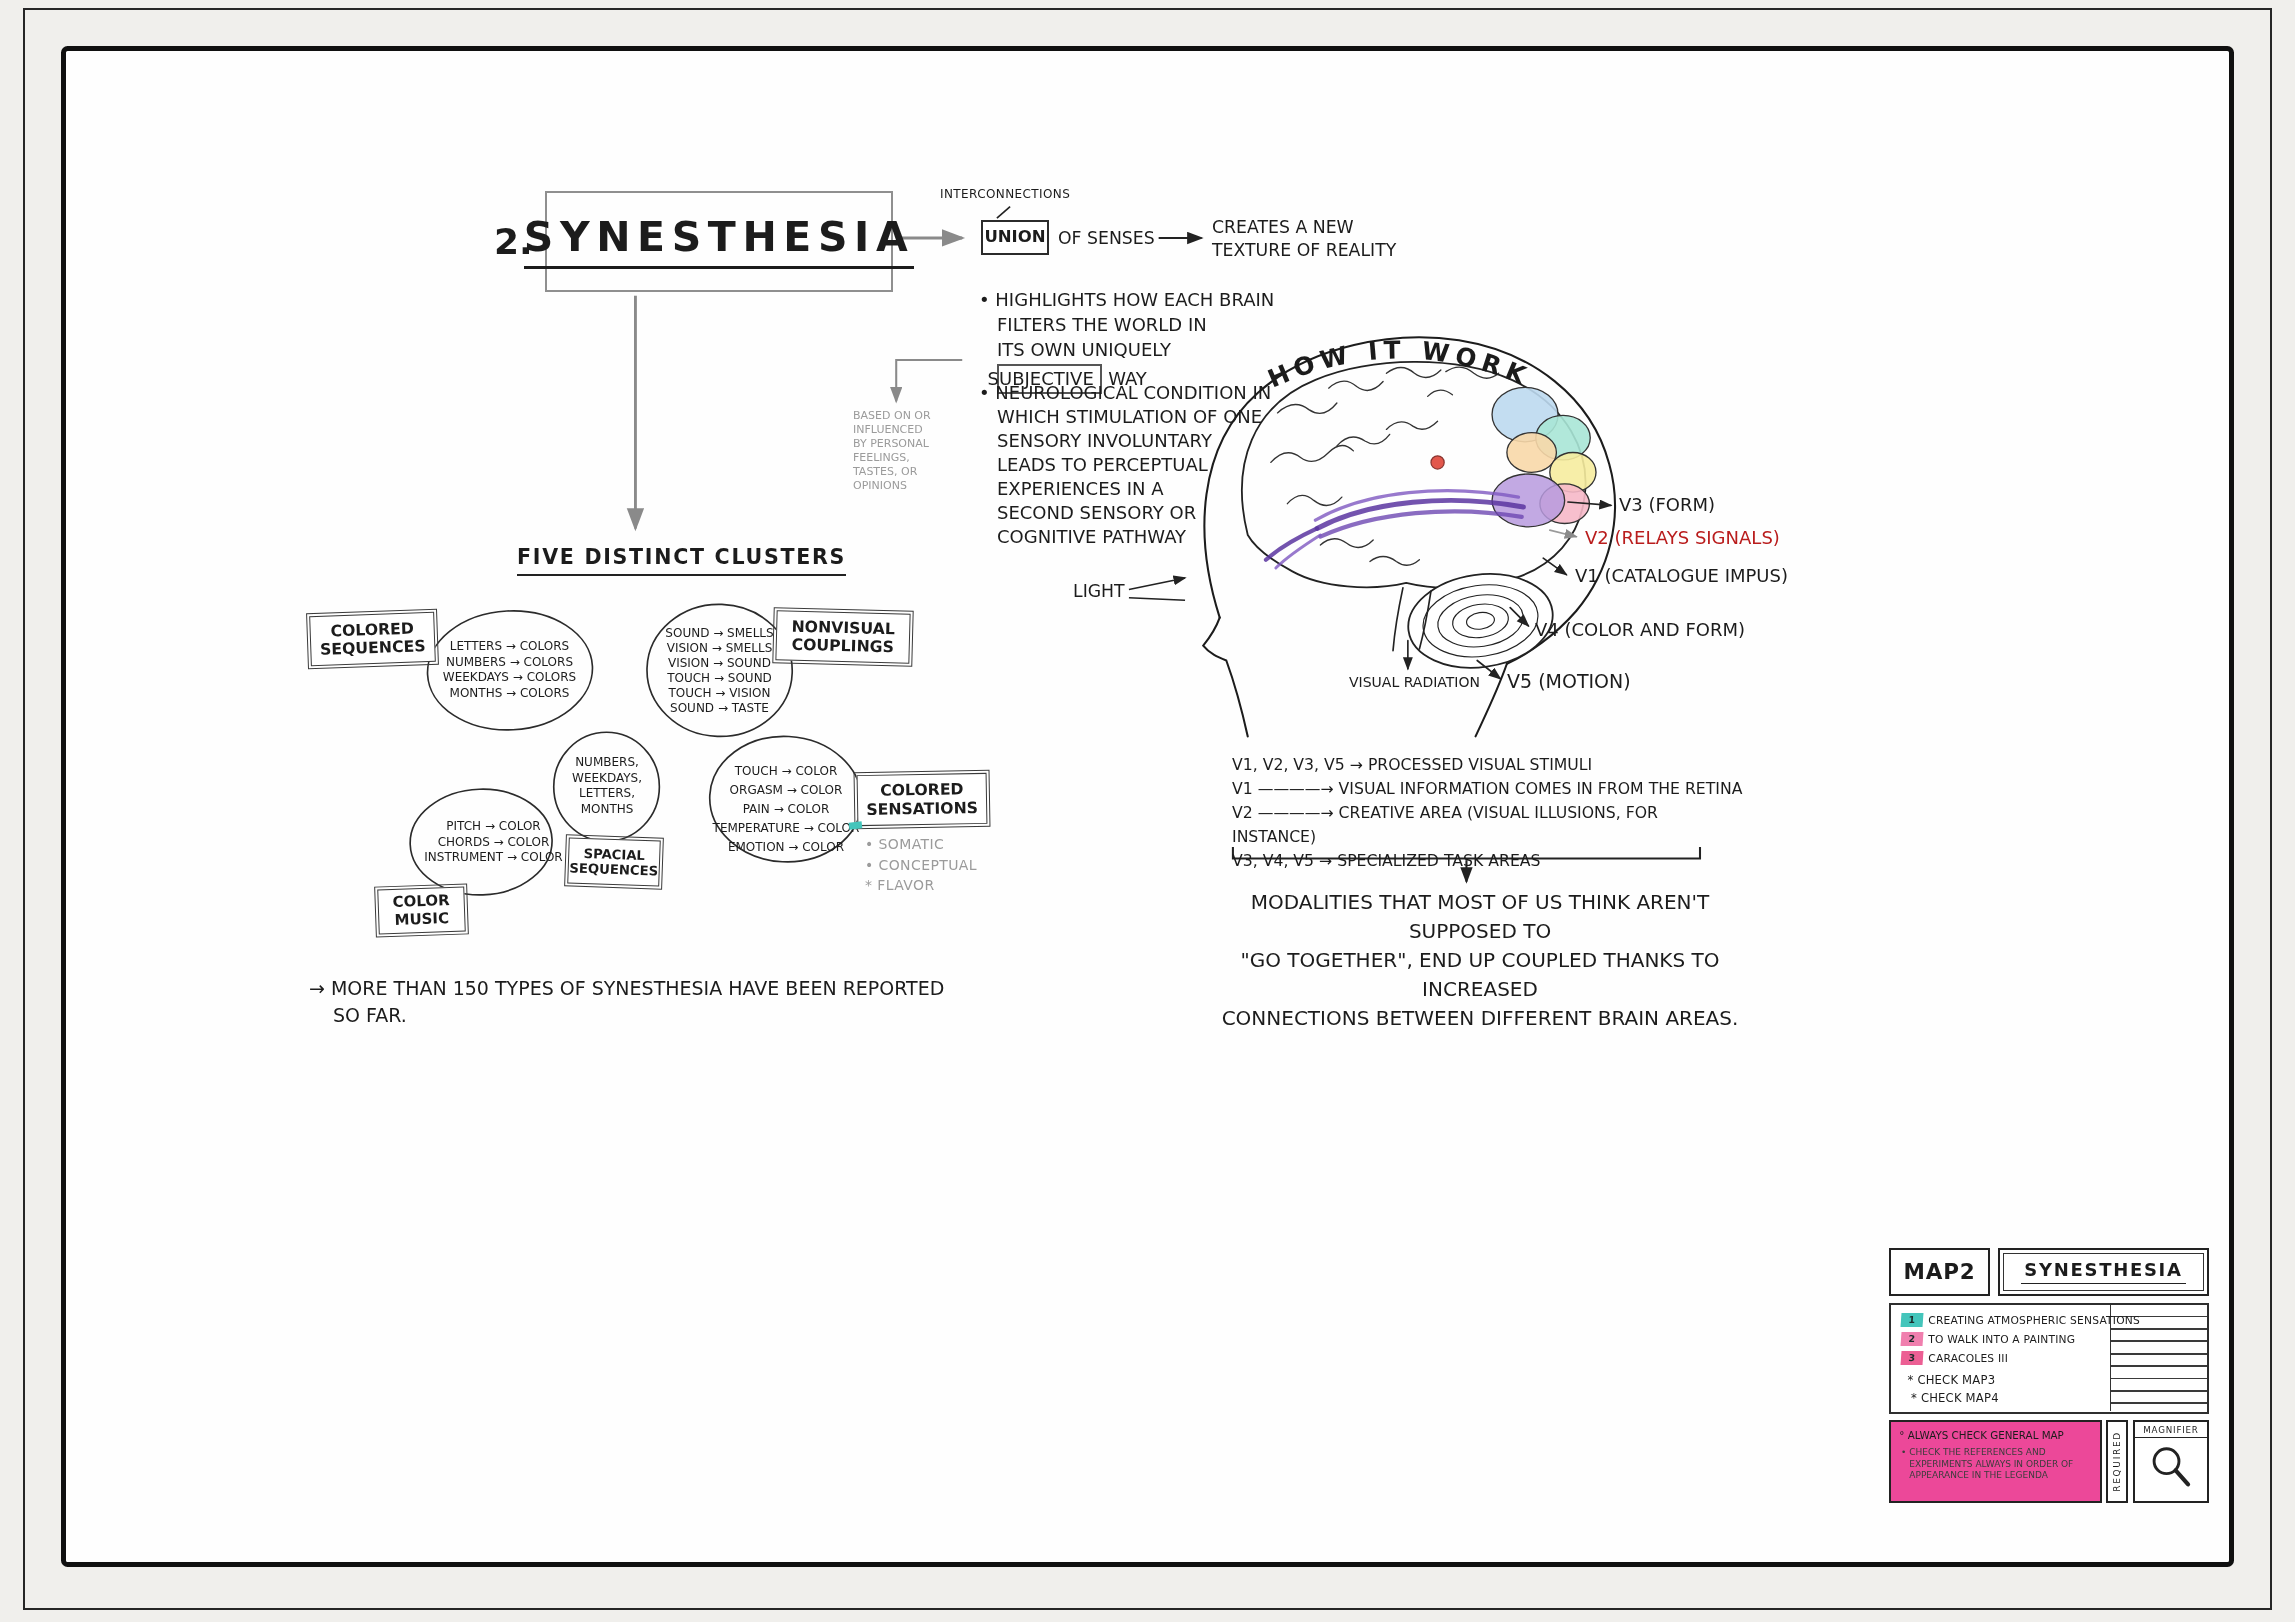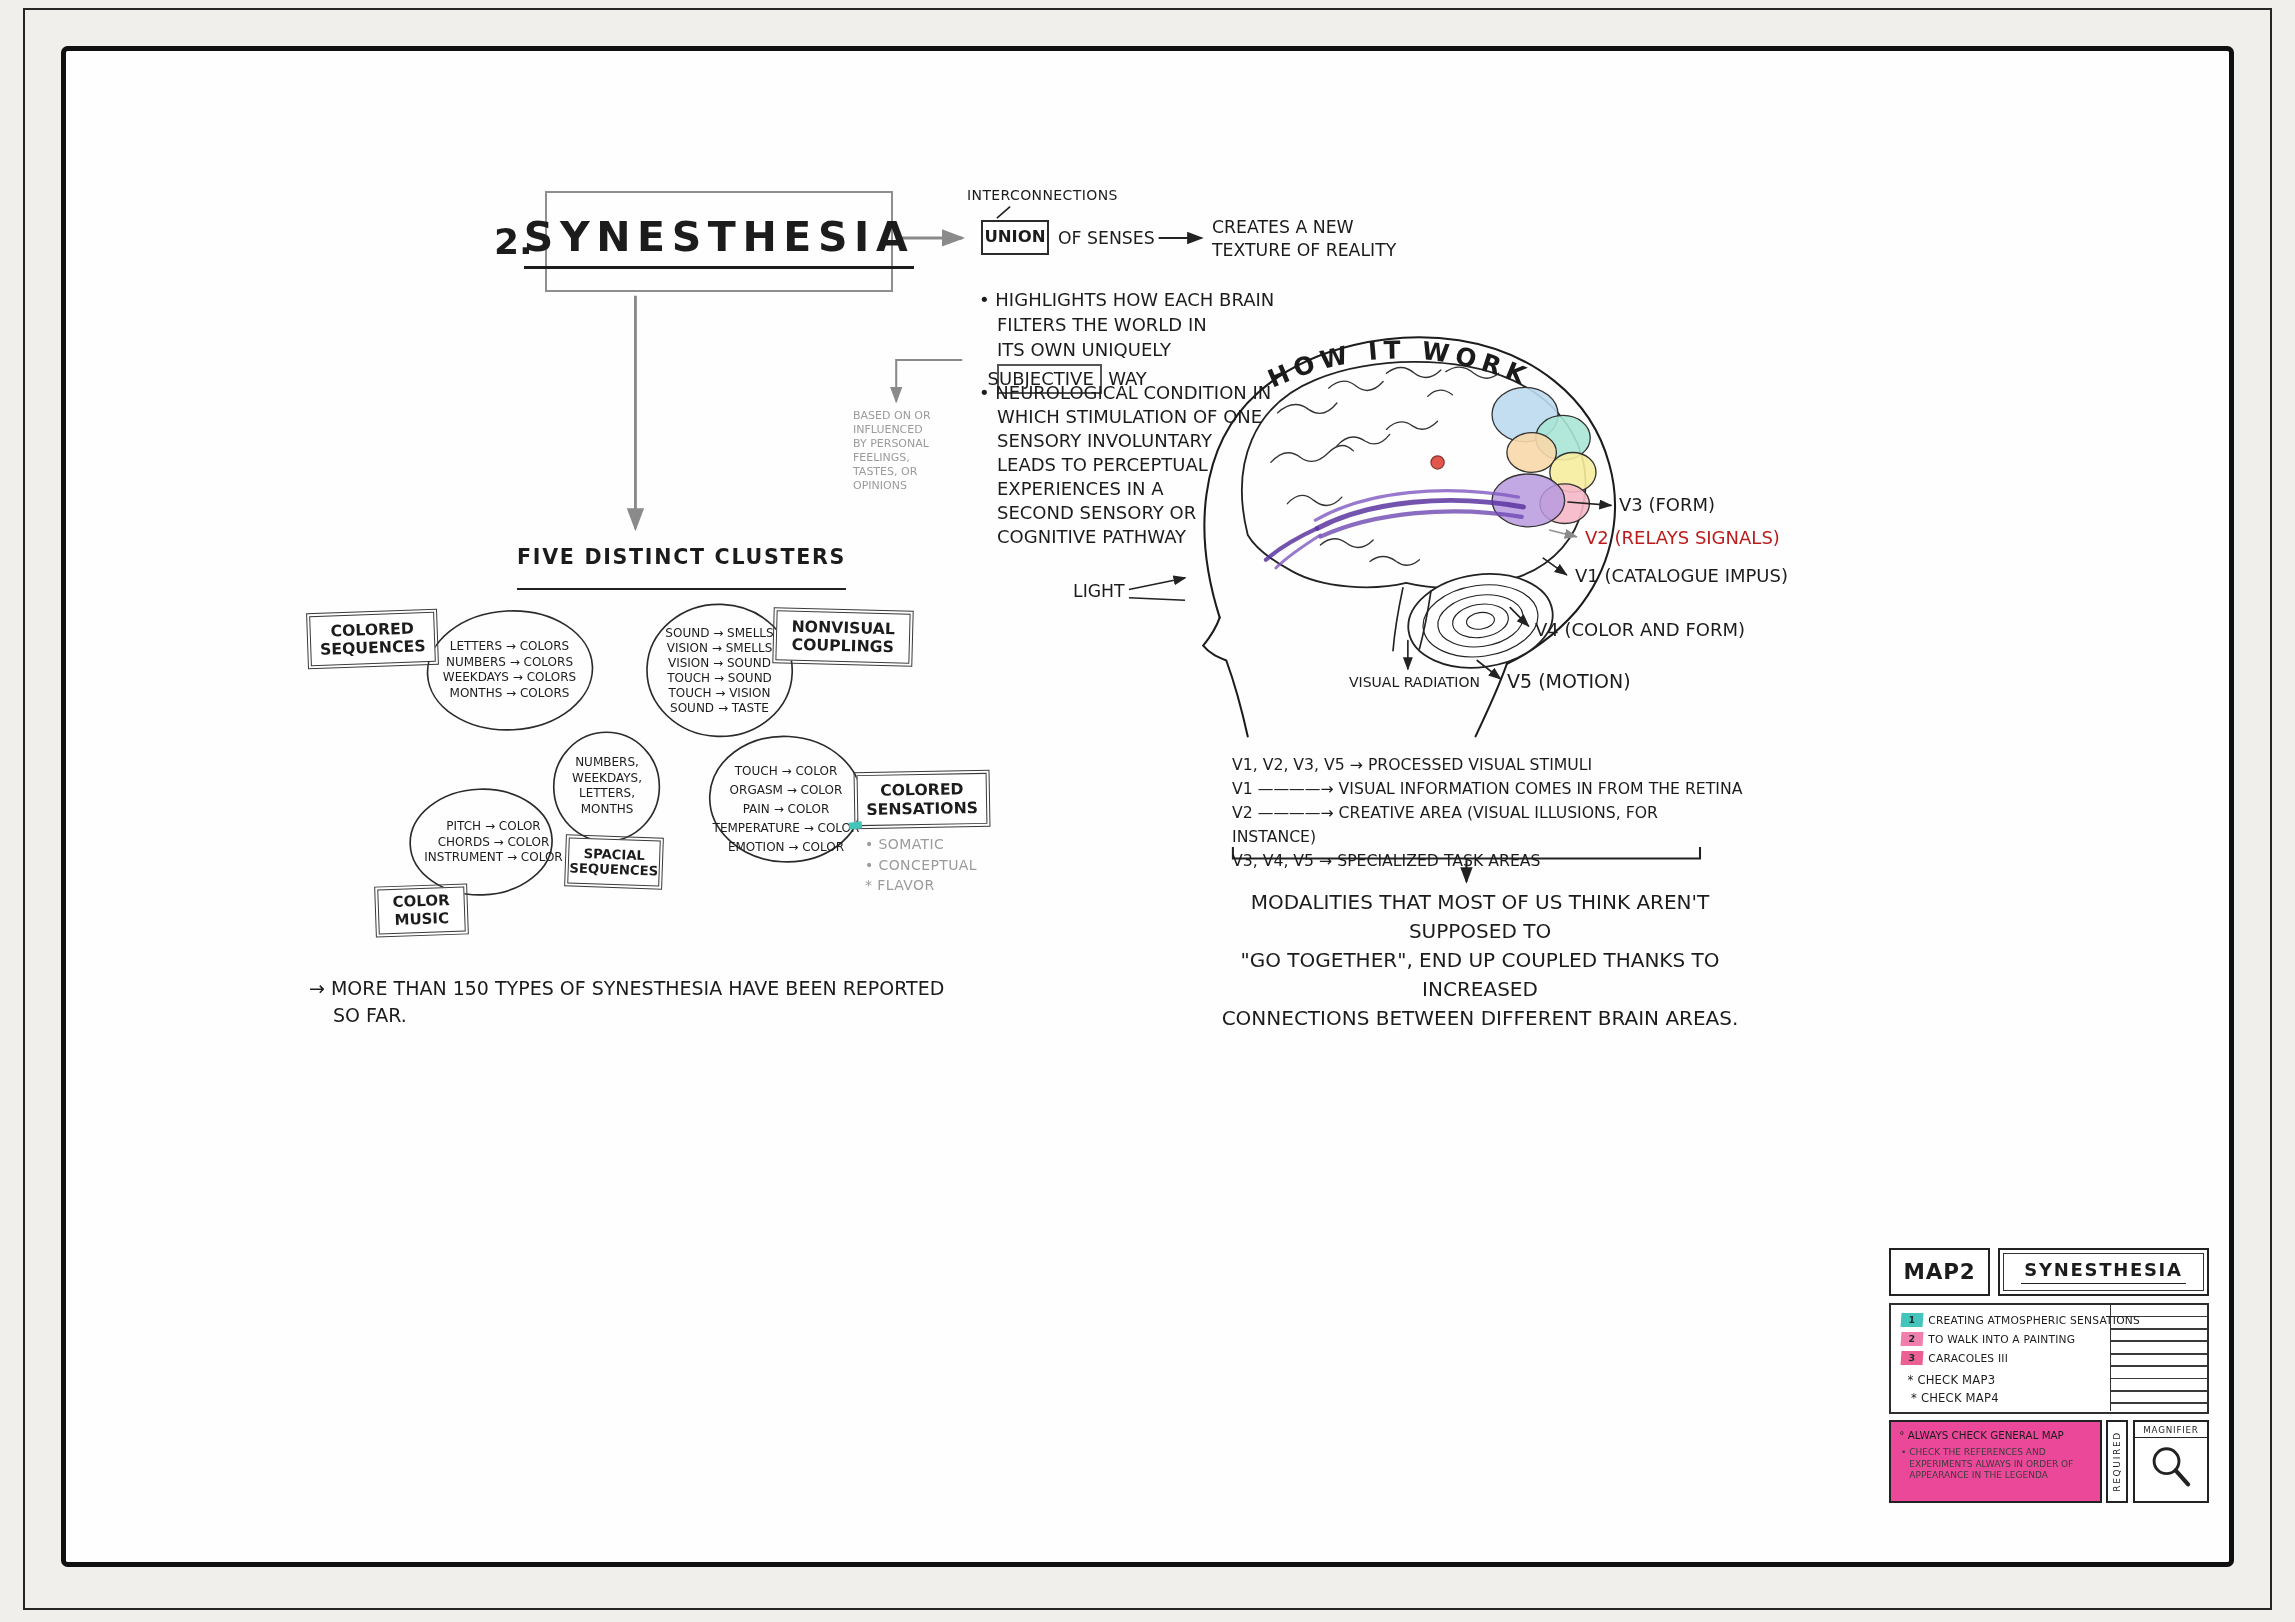--- a/index.html
+++ b/index.html
@@ -106,21 +106,21 @@
     <ellipse cx="735" cy="953" rx="64" ry="66" fill="none" stroke="#2b2b2b" stroke-width="2"></ellipse>
     <ellipse cx="583" cy="1020" rx="86" ry="64" fill="none" stroke="#2b2b2b" stroke-width="2" transform="rotate(-2 583 1020)"></ellipse>
     <ellipse cx="952" cy="968" rx="92" ry="76" fill="none" stroke="#2b2b2b" stroke-width="2" transform="rotate(3 952 968)"></ellipse>
   </svg>
 
   <div class="abs bold" style="left:494px;top:221px;font-size:36px">2.</div>
   <div class="abs lblbox" style="left:545px;top:191px;width:348px;height:101px;border:2.5px solid #8f8f8f;background:transparent">
     <span style="font-size:41px;letter-spacing:6.6px;border-bottom:3.3px solid #1c1c1c;padding-bottom:5px">SYNESTHESIA</span>
   </div>
 
-  <div class="abs" style="left:967px;top:187px;font-size:14px;letter-spacing:0.4px">INTERCONNECTIONS</div>
+  <div class="abs" style="left:940px;top:187px;font-size:12px;letter-spacing:0.4px">INTERCONNECTIONS</div>
   <div class="abs lblbox" style="left:981px;top:220px;width:68px;height:35px;border:2.5px solid #2b2b2b;font-size:16.5px">UNION</div>
   <div class="abs" style="left:1058px;top:228px;font-size:17.3px">OF SENSES</div>
   <div class="abs pre" style="left:1212px;top:216px;width:231px;font-size:17.3px;line-height:23px">CREATES A NEW
 TEXTURE OF REALITY</div>
 
   <div class="abs hang" style="left:979px;top:287px;width:347px;font-size:18px;line-height:25px"><span>• HIGHLIGHTS HOW EACH BRAIN
 FILTERS THE WORLD IN
 ITS OWN UNIQUELY</span>
 <span style="display:inline-block;border:2.1px solid #555;padding:0.8px 6.6px;margin-top:1.7px">SUBJECTIVE</span> <span>WAY</span></div>
 
@@ -148,21 +148,21 @@
   <div class="abs" style="left:1349px;top:674px;font-size:14px;white-space:nowrap">VISUAL RADIATION</div>
 
   <div class="abs pre" style="left:1232px;top:753px;width:512px;font-size:15.7px;line-height:24px">V1, V2, V3, V5 → PROCESSED VISUAL STIMULI
 V1 ————→ VISUAL INFORMATION COMES IN FROM THE RETINA
 V2 ————→ CREATIVE AREA (VISUAL ILLUSIONS, FOR INSTANCE)
 V3, V4, V5 → SPECIALIZED TASK AREAS</div>
   <div class="abs pre ctr" style="left:1195px;top:888px;width:570px;font-size:20px;line-height:29px">MODALITIES THAT MOST OF US THINK AREN'T SUPPOSED TO
 "GO TOGETHER", END UP COUPLED THANKS TO INCREASED
 CONNECTIONS BETWEEN DIFFERENT BRAIN AREAS.</div>
 
-  <div class="abs bold" style="left:517px;top:545px;font-size:20.6px;letter-spacing:1.7px;border-bottom:2.5px solid #222;padding-bottom:19px;display:inline-block">FIVE DISTINCT CLUSTERS</div>
+  <div class="abs bold" style="left:517px;top:545px;font-size:20.6px;letter-spacing:1.7px;border-bottom:2.5px solid #222;padding-bottom:5px;display:inline-block">FIVE DISTINCT CLUSTERS</div>
 
   <div class="abs pre ctr" style="left:437px;top:639px;width:145px;font-size:12px;line-height:15.7px">LETTERS → COLORS
 NUMBERS → COLORS
 WEEKDAYS → COLORS
 MONTHS → COLORS</div>
   <div class="abs pre ctr" style="left:647px;top:626px;width:145px;font-size:12px;line-height:15px">SOUND → SMELLS
 VISION → SMELLS
 VISION → SOUND
 TOUCH → SOUND
 TOUCH → VISION

